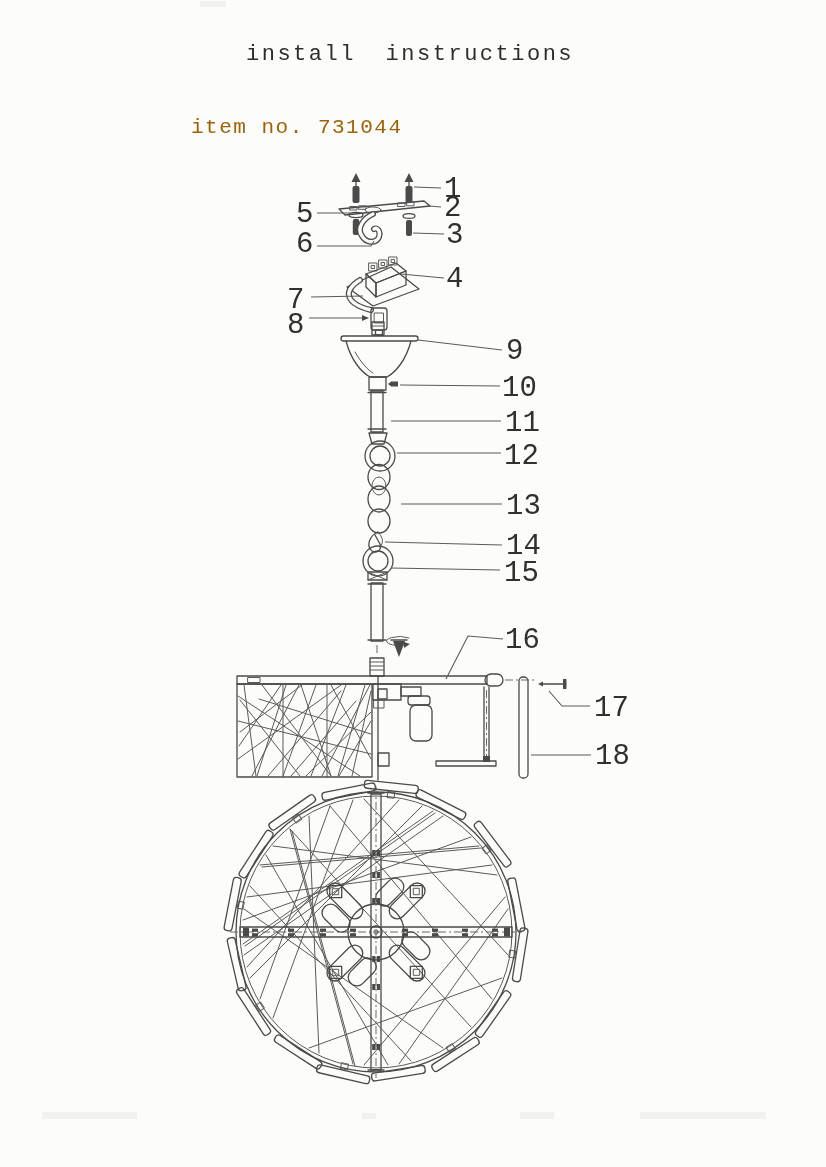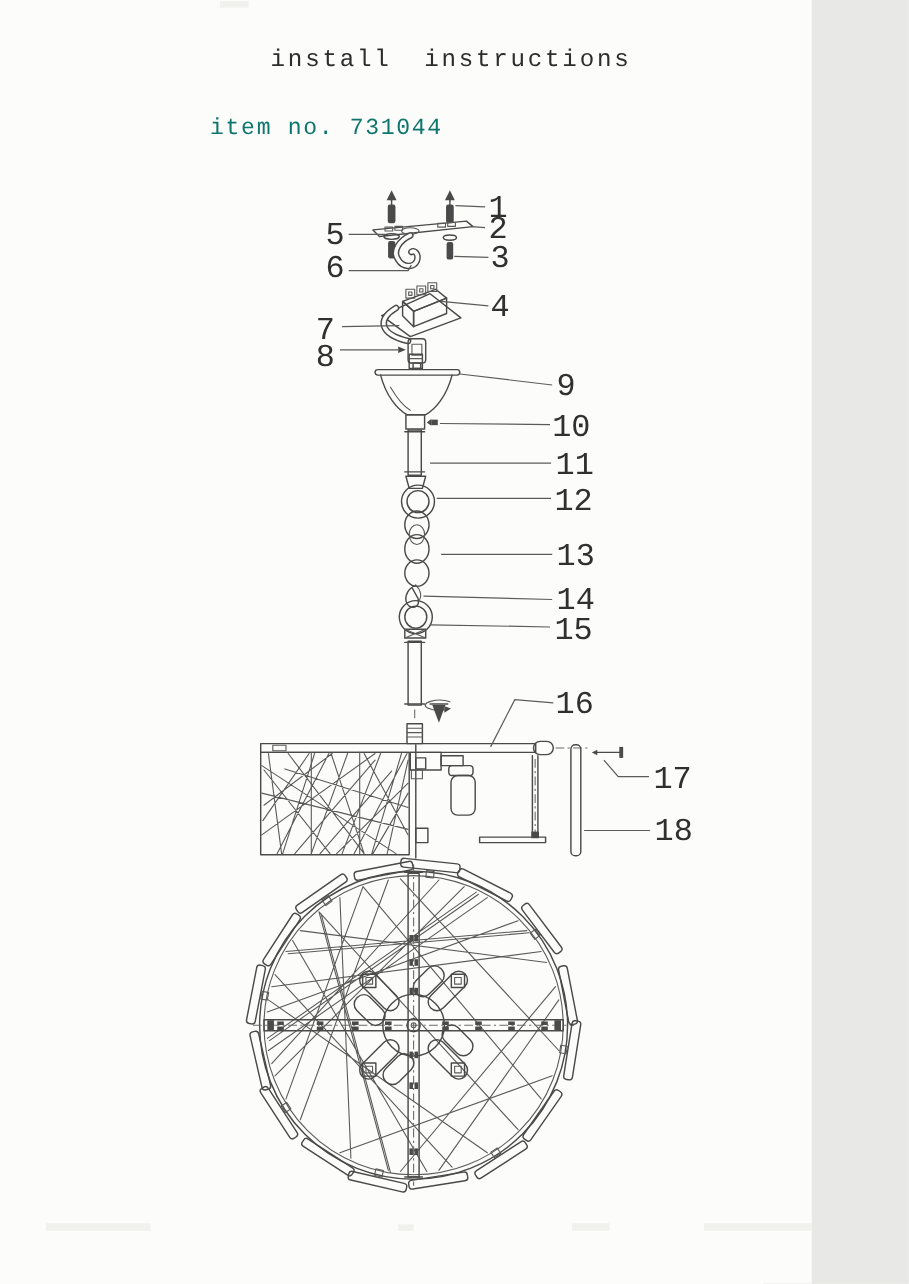--- a/index.html
+++ b/index.html
@@ -1,20 +1,20 @@
 <!DOCTYPE html>
 <html><head>
 <meta charset="utf-8">
 <style>
   html,body{margin:0;padding:0;background:#e8e8e6;}
-  .page{position:relative;width:738px;height:1167px;background:#fcfcfa;overflow:hidden;
+  .page{position:relative;width:826px;height:1167px;background:#fcfcfa;overflow:hidden;
         font-family:"Liberation Mono","DejaVu Sans Mono",monospace;}
   .doc-title{position:absolute;left:246px;top:42px;font-size:22px;letter-spacing:2.5px;
              word-spacing:14px;color:#2d2d2d;white-space:pre;}
-  .item-no{position:absolute;left:191px;top:106px;font-size:21px;letter-spacing:1.5px;color:#0f766e;}
+  .item-no{position:absolute;left:191px;top:116px;font-size:21px;letter-spacing:1.5px;color:#a16207;}
   svg{position:absolute;left:0;top:0;}
   .ln{fill:none;stroke:#4a4a4a;stroke-width:1.3;stroke-linecap:round;stroke-linejoin:round;}
   .lt{fill:none;stroke:#5a5a5a;stroke-width:1;stroke-linecap:round;stroke-linejoin:round;}
   .tube{fill:none;stroke:#4a4a4a;stroke-width:6;stroke-linecap:round;}
   .tubein{fill:none;stroke:#fcfcfa;stroke-width:3.4;stroke-linecap:round;}
   .dd{fill:none;stroke:#6b6b6b;stroke-width:1;stroke-dasharray:8 3 2 3;}
   .ld{fill:none;stroke:#5b5b5b;stroke-width:1.1;}
   .plbl{font-family:"Liberation Mono","DejaVu Sans Mono",monospace;font-size:29px;fill:#303030;}
   .fillink{fill:#4a4a4a;stroke:none;}
   .smudge{fill:#f1f1ee;stroke:none;}

